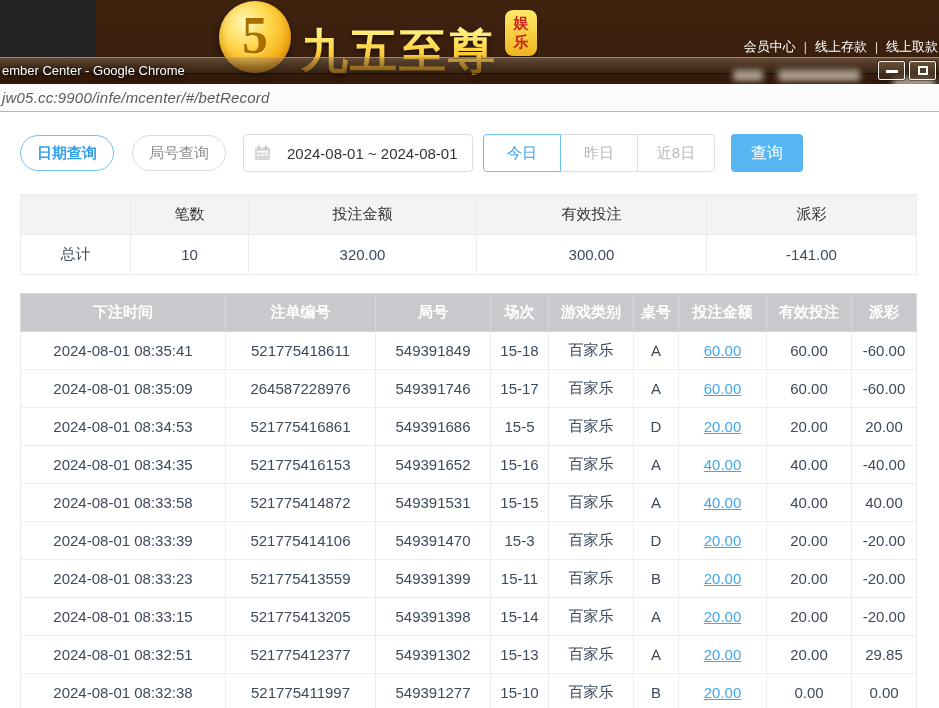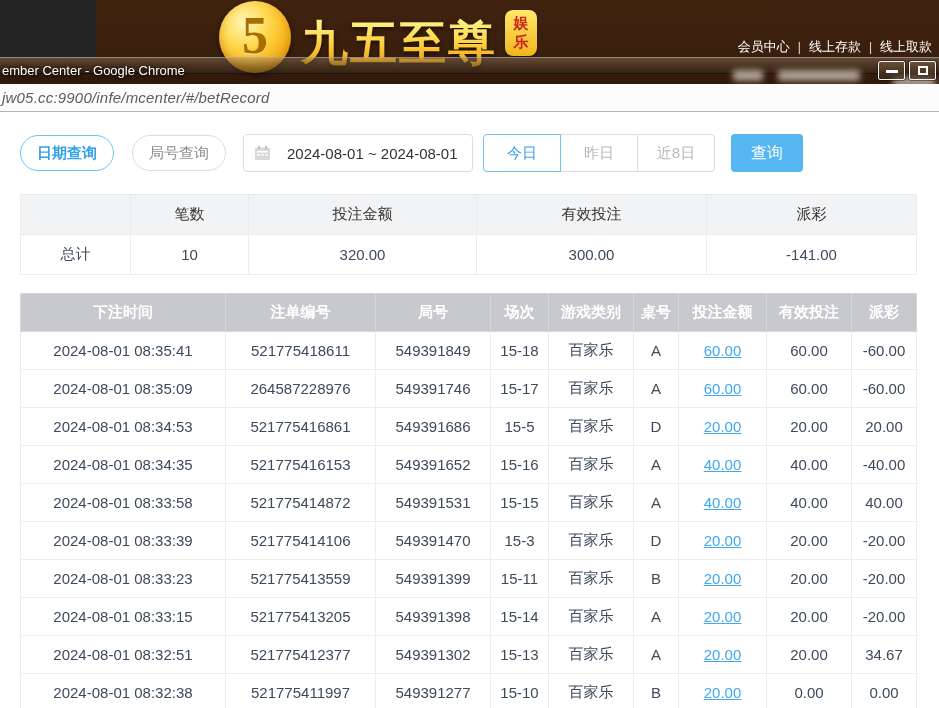--- a/index.html
+++ b/index.html
@@ -10,28 +10,28 @@
   .site-header { position:absolute; top:0; left:0; width:939px; height:93px;
     background:linear-gradient(180deg,#40230f 0%, #3a1f0d 60%, #2f180a 100%); }
   .black-corner { position:absolute; left:0; top:0; width:96px; height:57px; background:#242424; }
   .logo { position:absolute; left:219px; top:1px; display:flex; align-items:flex-start; }
   .coin { width:72px; height:72px; border-radius:50%;
     background:radial-gradient(circle at 35% 30%, #fff7b8 0%, #ffd84e 35%, #f7b51e 65%, #de8d00 100%);
     box-shadow:0 2px 6px rgba(0,0,0,.55), inset 0 -4px 8px rgba(170,90,0,.45);
     display:flex; align-items:center; justify-content:center; }
   .coin span { font-family:"Liberation Serif", serif; font-size:52px; font-weight:bold; color:#a86f00;
     text-shadow:0 1px 0 #ffe9a0; transform:translateY(-2px); }
-  .logo-title { margin:16px 0 0 10px; font-size:47px; font-weight:bold; letter-spacing:2px;
+  .logo-title { margin:24px 0 0 10px; font-size:47px; font-weight:bold; letter-spacing:2px;
     background:linear-gradient(180deg,#fff388 5%, #ffd64a 45%, #f09d00 95%);
     -webkit-background-clip:text; background-clip:text; color:transparent;
     filter:drop-shadow(0 2px 2px rgba(0,0,0,.6)); line-height:1.1; }
   .logo-badge { margin:9px 0 0 8px; width:32px; padding:4px 2px; background:linear-gradient(180deg,#ffe968,#f0b51c);
     border-radius:8px; color:#cc1f1f; font-size:15px; font-weight:bold; text-align:center;
     line-height:1.25; word-break:break-all; box-shadow:0 1px 3px rgba(0,0,0,.5); }
-  .nav-links { position:absolute; right:7px; top:38px; color:#fff; font-size:13px; display:flex; align-items:center; }
+  .nav-links { position:absolute; right:1px; top:38px; color:#fff; font-size:13px; display:flex; align-items:center; }
   .nav-links a { color:#fff; text-decoration:none; cursor:pointer; }
   .nav-sep { color:#e8ddd2; margin:0 8px; font-size:12px; }
 
   
   .titlebar { position:absolute; top:57px; left:0; width:939px; height:17px;
     background:linear-gradient(180deg, rgba(150,128,104,.45) 0%, rgba(84,64,44,.55) 55%, rgba(52,38,24,.6) 100%);
     border-top:1px solid rgba(255,255,255,.45); box-shadow:inset 0 -1px 0 rgba(0,0,0,.45); }
   .window-title { position:absolute; left:2px; top:5px; font-size:13px; color:#fff;
     text-shadow:0 1px 3px rgba(0,0,0,.9), 0 0 6px rgba(0,0,0,.6); white-space:nowrap; }
   .blur-blob { position:absolute; background:#d8cfc2; opacity:.75; border-radius:3px; filter:blur(3px); }
@@ -298,21 +298,21 @@
           </tr>
           <tr>
             <td>2024-08-01 08:32:51</td>
             <td>521775412377</td>
             <td>549391302</td>
             <td>15-13</td>
             <td>百家乐</td>
             <td>A</td>
             <td><a class="amt-link">20.00</a></td>
             <td>20.00</td>
-            <td>34.67</td>
+            <td>29.85</td>
           </tr>
           <tr>
             <td>2024-08-01 08:32:38</td>
             <td>521775411997</td>
             <td>549391277</td>
             <td>15-10</td>
             <td>百家乐</td>
             <td>B</td>
             <td><a class="amt-link">20.00</a></td>
             <td>0.00</td>

